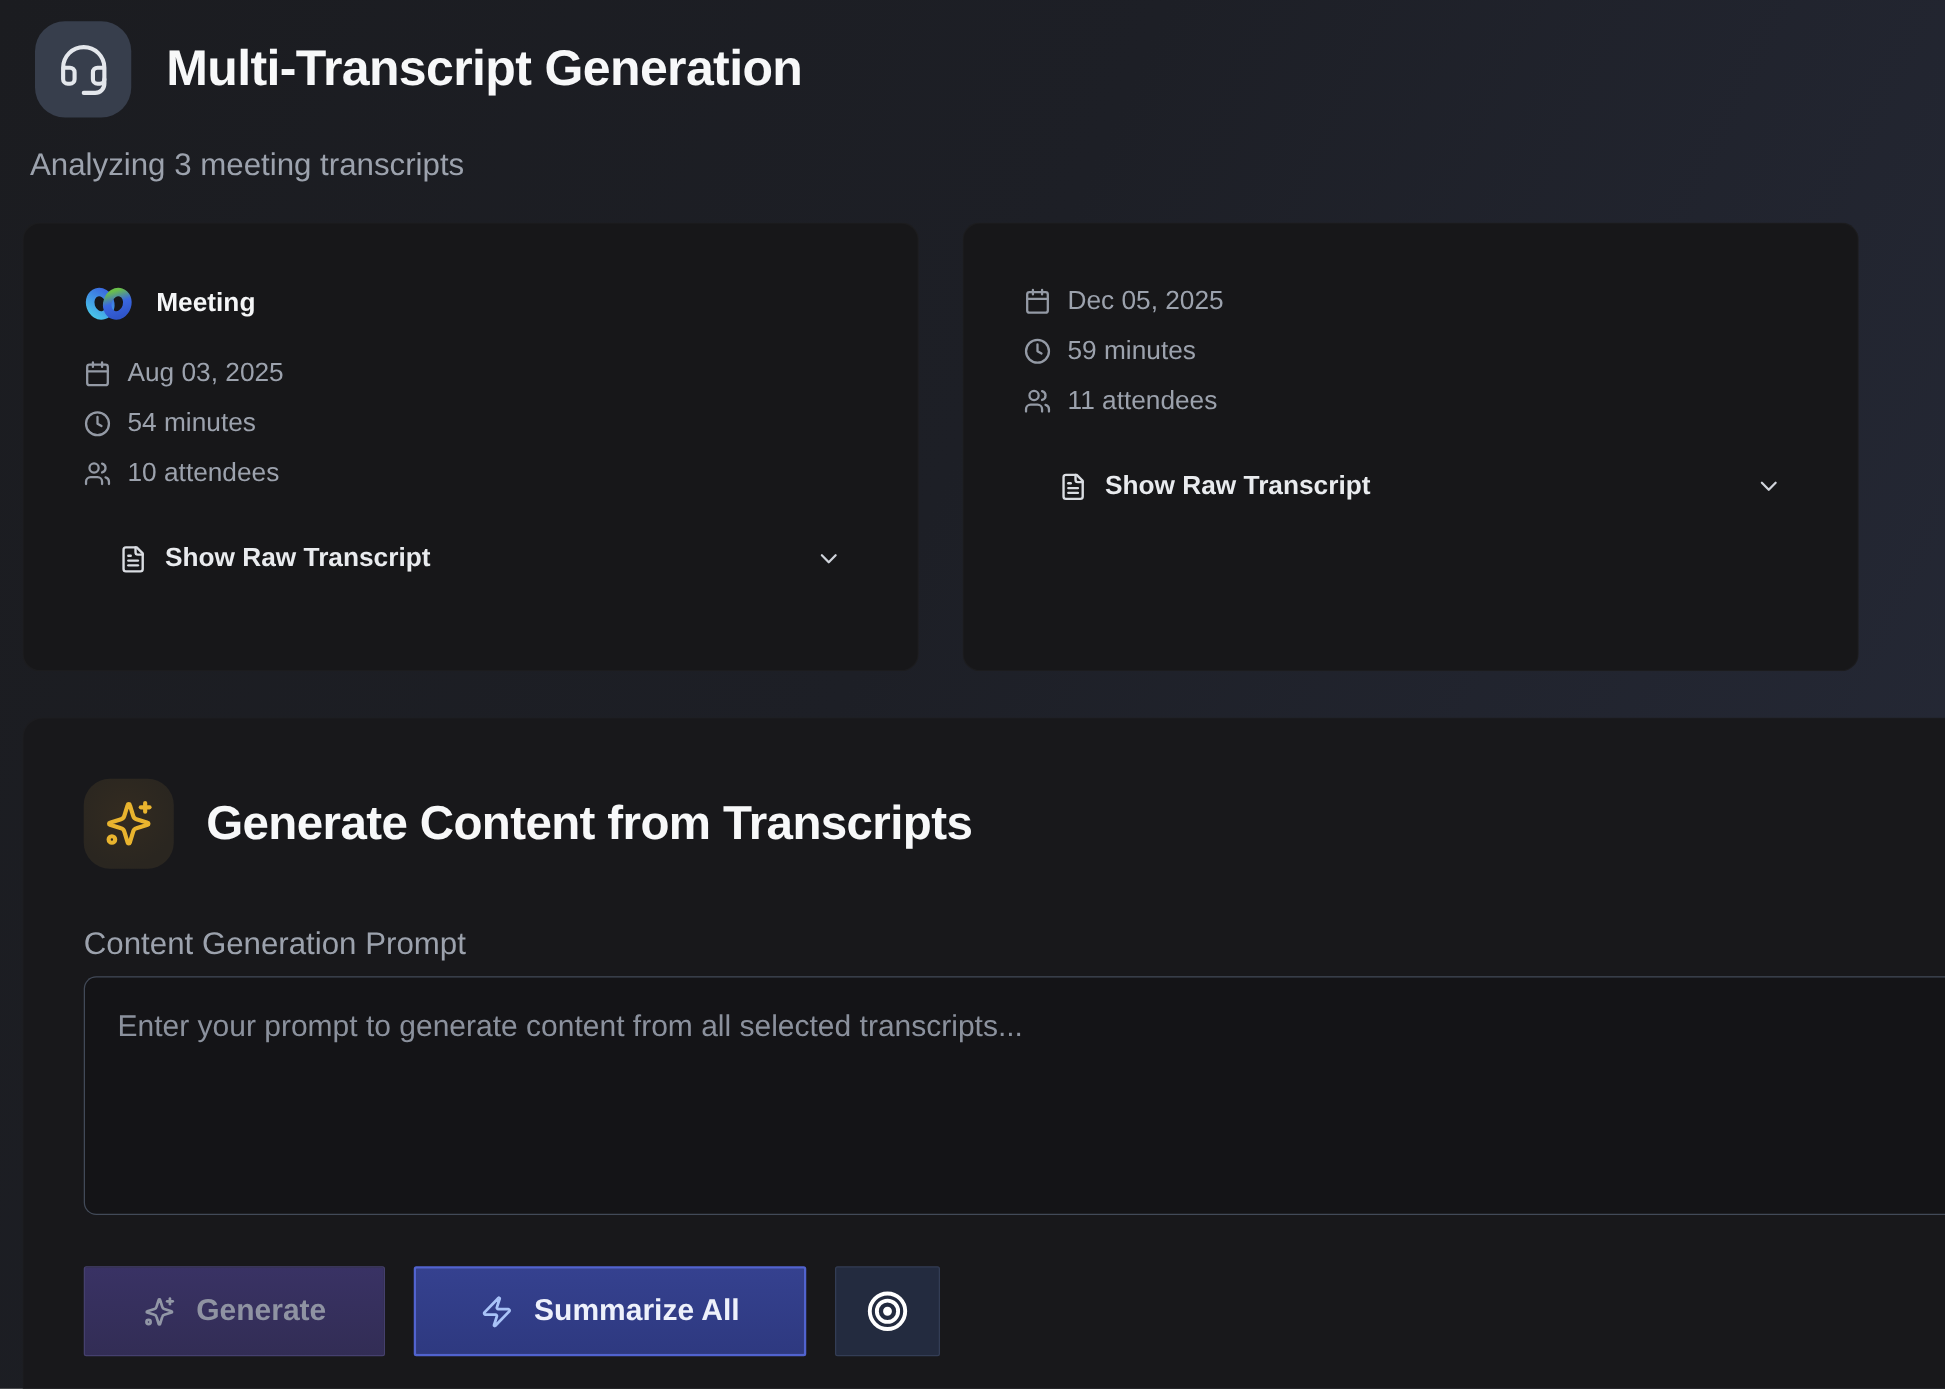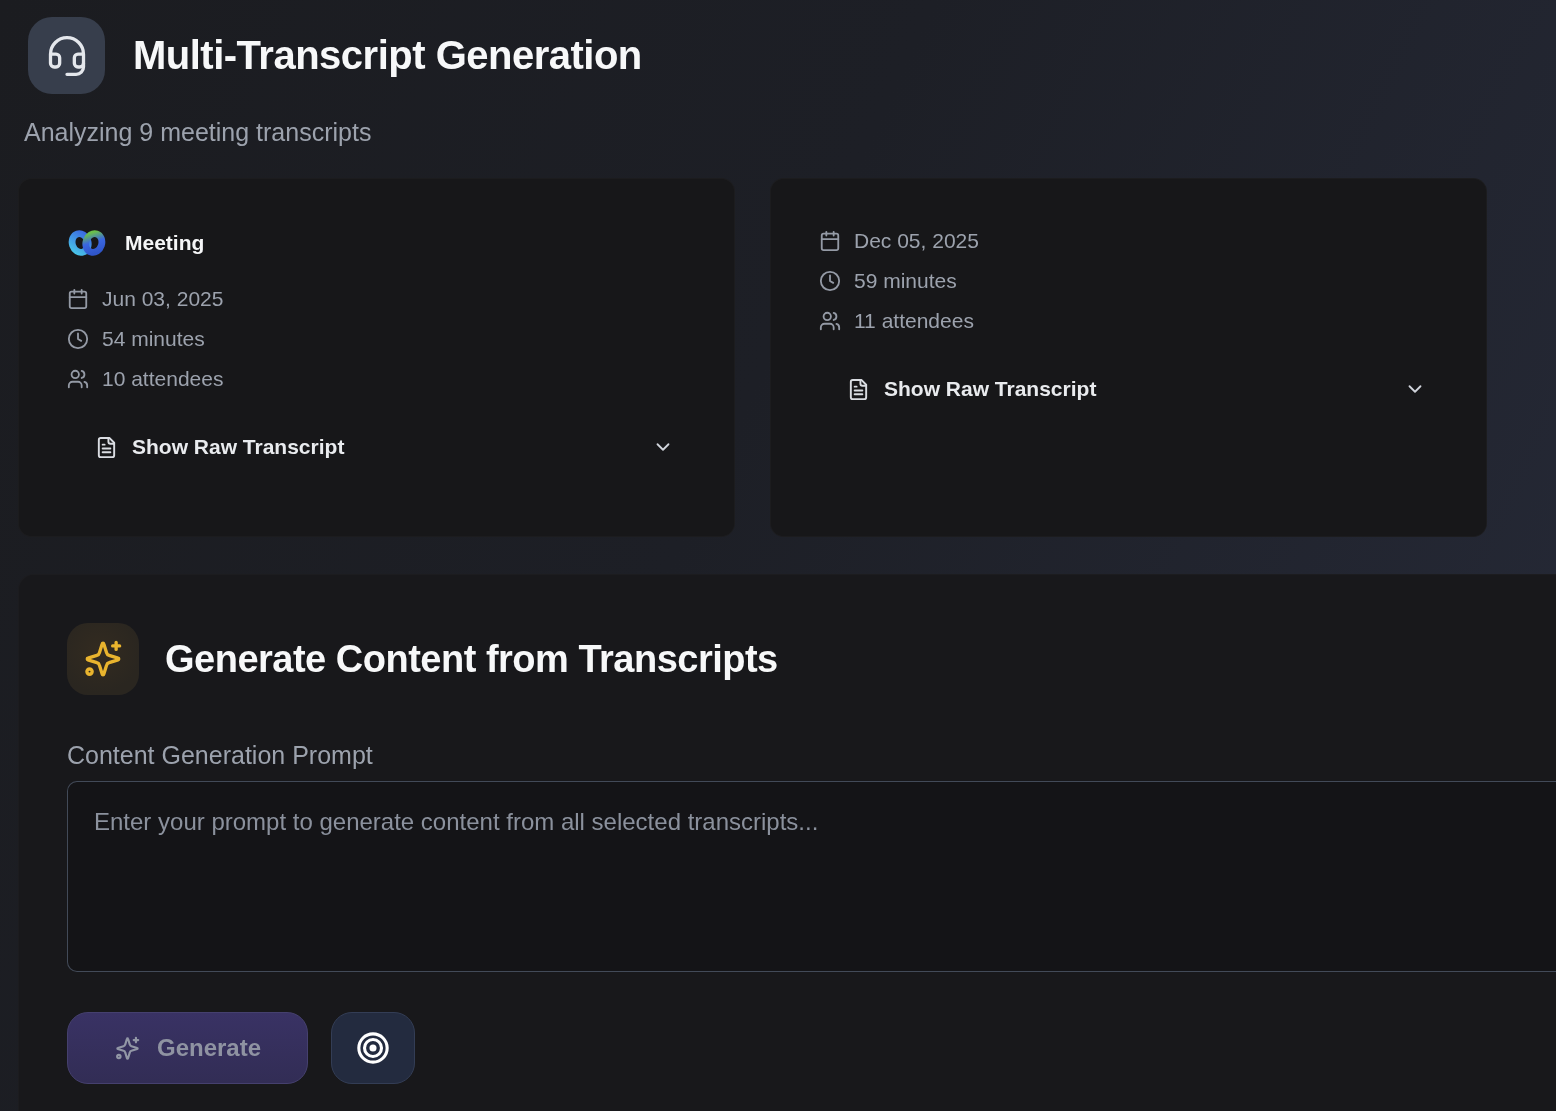--- a/index.html
+++ b/index.html
@@ -54,21 +54,21 @@
   .gen-title { font-size: 38px; font-weight: 700; letter-spacing: -0.5px; color: #f7f8f9; }
   .prompt-label { margin-top: 46px; font-size: 25px; color: #9ca2ad; }
   .prompt-input {
     margin-top: 11px; width: 1520px; height: 191px; resize: none;
     background: #141417; border: 1px solid rgba(104,118,142,0.55); border-radius: 10px;
     padding: 26px; font-family: inherit; font-size: 24px; color: #d6dae0; outline: none;
   }
   .prompt-input::placeholder { color: #8b919d; }
   .btn-row { display: flex; align-items: center; gap: 23px; margin-top: 36px; }
   .btn {
-    height: 72px; border-radius: 21px; display: flex; align-items: center; justify-content: center;
+    height: 72px; border-radius: 2px; display: flex; align-items: center; justify-content: center;
     gap: 16px; font-family: inherit; font-size: 24px; cursor: pointer;
   }
   .btn-generate {
     width: 241px; background: linear-gradient(180deg, #393264, #322d55);
     border: 1px solid #45406e; color: #8f93a2; font-weight: 600; cursor: default;
   }
   .btn-summarize {
     width: 314px; background: linear-gradient(180deg, #35418f, #2e3980);
     border: 2px solid #5163cf; color: #eef1fb; font-weight: 700;
   }
@@ -83,21 +83,21 @@
   <div class="app-icon-box">
     <span>
       <svg width="44" height="44" viewBox="0 0 24 24" fill="none" stroke="#e4e7ec" stroke-width="1.8" stroke-linecap="round" stroke-linejoin="round">
         <path d="M3 11h3a2 2 0 0 1 2 2v3a2 2 0 0 1-2 2H5a2 2 0 0 1-2-2v-5a9 9 0 0 1 18 0v5a2 2 0 0 1-2 2h-1a2 2 0 0 1-2-2v-3a2 2 0 0 1 2-2h3"></path>
         <path d="M21 16v2a4 4 0 0 1-4 4h-5"></path>
       </svg>
     </span>
   </div>
   <h1 class="app-title">Multi-Transcript Generation</h1>
 </div>
-<div class="app-subtitle">Analyzing 9 meeting transcripts</div>
+<div class="app-subtitle">Analyzing 3 meeting transcripts</div>
 
 <div class="cards-row">
 
   <div class="card">
     <div class="card-head">
       <span>
         <svg width="40" height="32" viewBox="0 0 38 30">
           <defs>
             <linearGradient id="wxL" x1="0" y1="1" x2="1" y2="0">
               <stop offset="0" stop-color="#49c6e8"></stop>
@@ -116,21 +116,21 @@
       <div class="card-title">Meeting</div>
     </div>
 
     <div class="meta-row">
       <span class="mi">
         <svg width="22" height="22" viewBox="0 0 24 24" fill="none" stroke="currentColor" stroke-width="2" stroke-linecap="round" stroke-linejoin="round">
           <rect x="3" y="4" width="18" height="18" rx="2"></rect>
             <path d="M16 2v4M8 2v4M3 10h18"></path>
         </svg>
       </span>
-      <span>Jun 03, 2025</span>
+      <span>Aug 03, 2025</span>
     </div>
     <div class="meta-row">
       <span class="mi">
         <svg width="22" height="22" viewBox="0 0 24 24" fill="none" stroke="currentColor" stroke-width="2" stroke-linecap="round" stroke-linejoin="round">
           <circle cx="12" cy="12" r="10"></circle>
             <path d="M12 6v6l3.5 2"></path>
         </svg>
       </span>
       <span>54 minutes</span>
     </div>
@@ -244,20 +244,28 @@
         <svg width="27" height="27" viewBox="0 0 24 24" fill="none" stroke="#9297a6" stroke-width="1.9" stroke-linecap="round" stroke-linejoin="round">
           <path d="M9.937 15.5A2 2 0 0 0 8.5 14.063l-5.135-1.582a.5.5 0 0 1 0-.962L8.5 9.936A2 2 0 0 0 9.937 8.5l1.582-5.135a.5.5 0 0 1 .963 0L14.063 8.5A2 2 0 0 0 15.5 9.937l5.135 1.581a.5.5 0 0 1 0 .964L15.5 14.063a2 2 0 0 0-1.437 1.437l-1.582 5.135a.5.5 0 0 1-.963 0z"></path>
           <path d="M19.5 2.5v4"></path>
             <path d="M21.5 4.5h-4"></path>
           <circle cx="4.3" cy="19.2" r="1.5"></circle>
         </svg>
       </span>
       <span>Generate</span>
     </button>
 
+    <button class="btn btn-summarize">
+      <span>
+        <svg width="27" height="27" viewBox="0 0 24 24" fill="none" stroke="#a9c3f8" stroke-width="2" stroke-linecap="round" stroke-linejoin="round">
+          <path d="M4 14a1 1 0 0 1-.78-1.63l9.9-10.2a.5.5 0 0 1 .86.46l-1.92 6.02A1 1 0 0 0 13 10h7a1 1 0 0 1 .78 1.63l-9.9 10.2a.5.5 0 0 1-.86-.46l1.92-6.02A1 1 0 0 0 11 14z"></path>
+        </svg>
+      </span>
+      <span>Summarize All</span>
+    </button>
 
     <button class="btn btn-target">
       <span>
         <svg width="34" height="34" viewBox="0 0 24 24" fill="none" stroke="#ffffff" stroke-width="2.2" stroke-linecap="round" stroke-linejoin="round">
           <circle cx="12" cy="12" r="10"></circle>
             <circle cx="12" cy="12" r="6"></circle>
             <circle cx="12" cy="12" r="1.4" fill="#ffffff"></circle>
         </svg>
       </span>
     </button>

